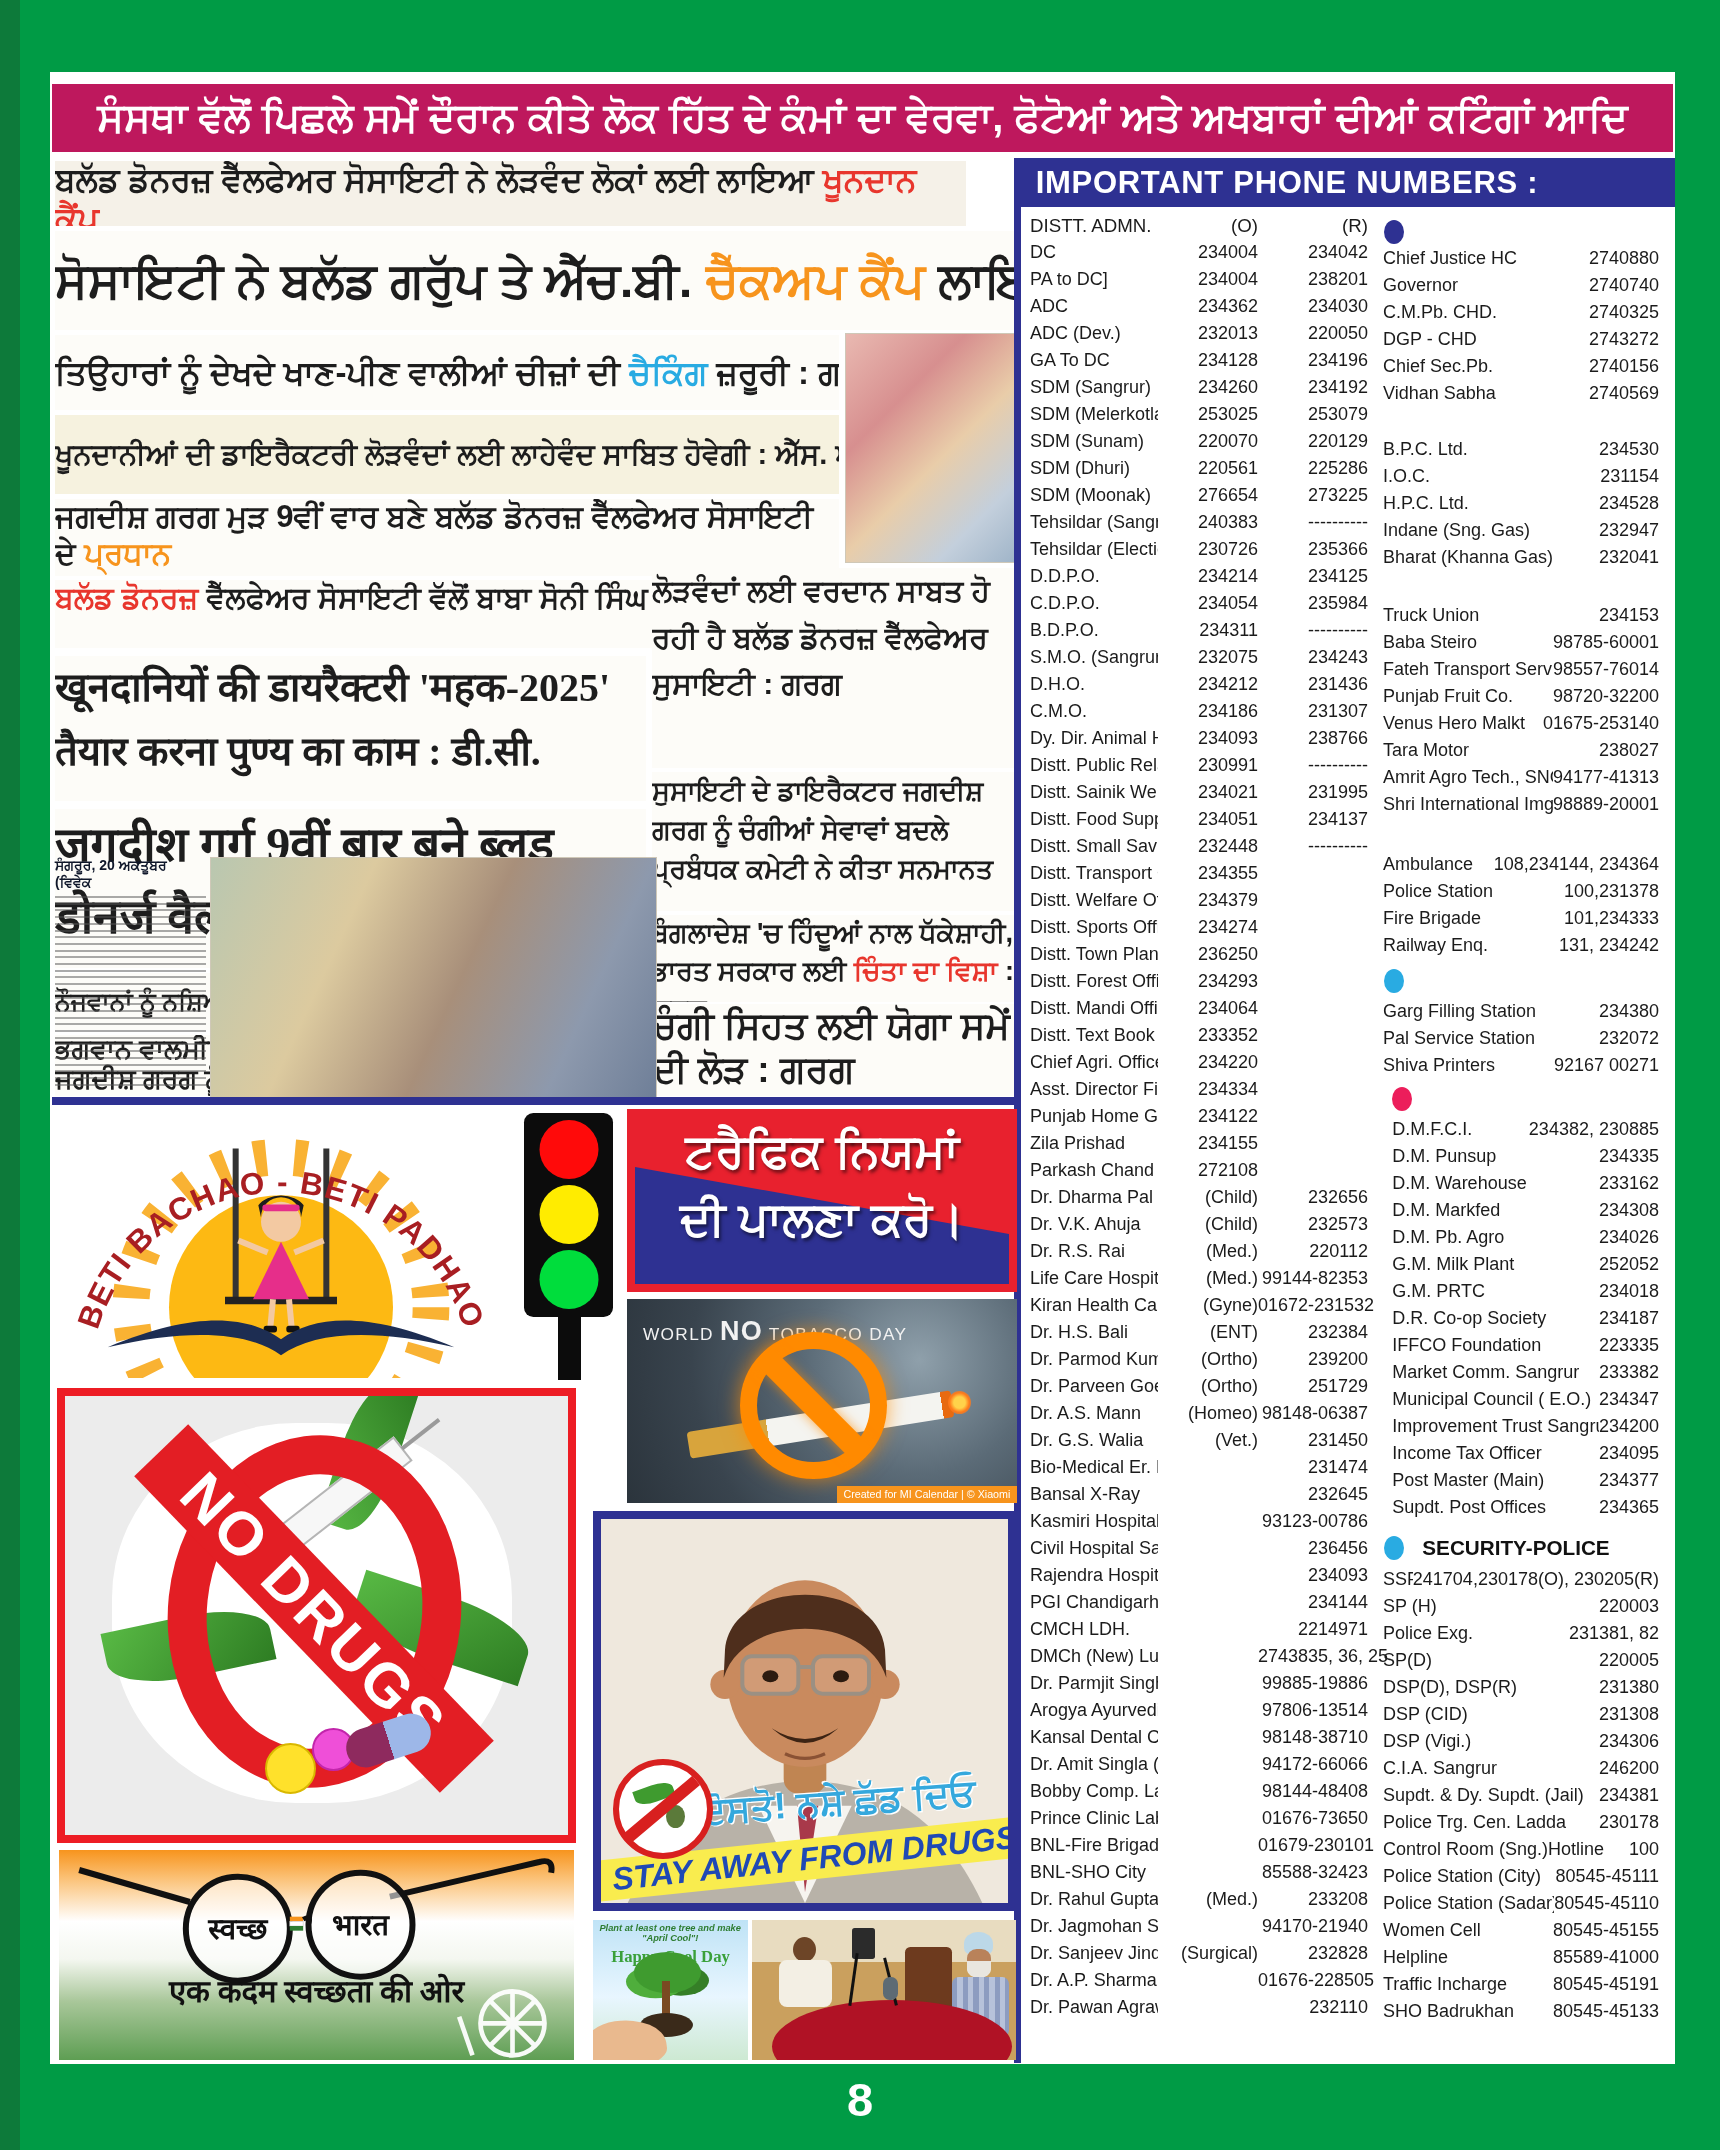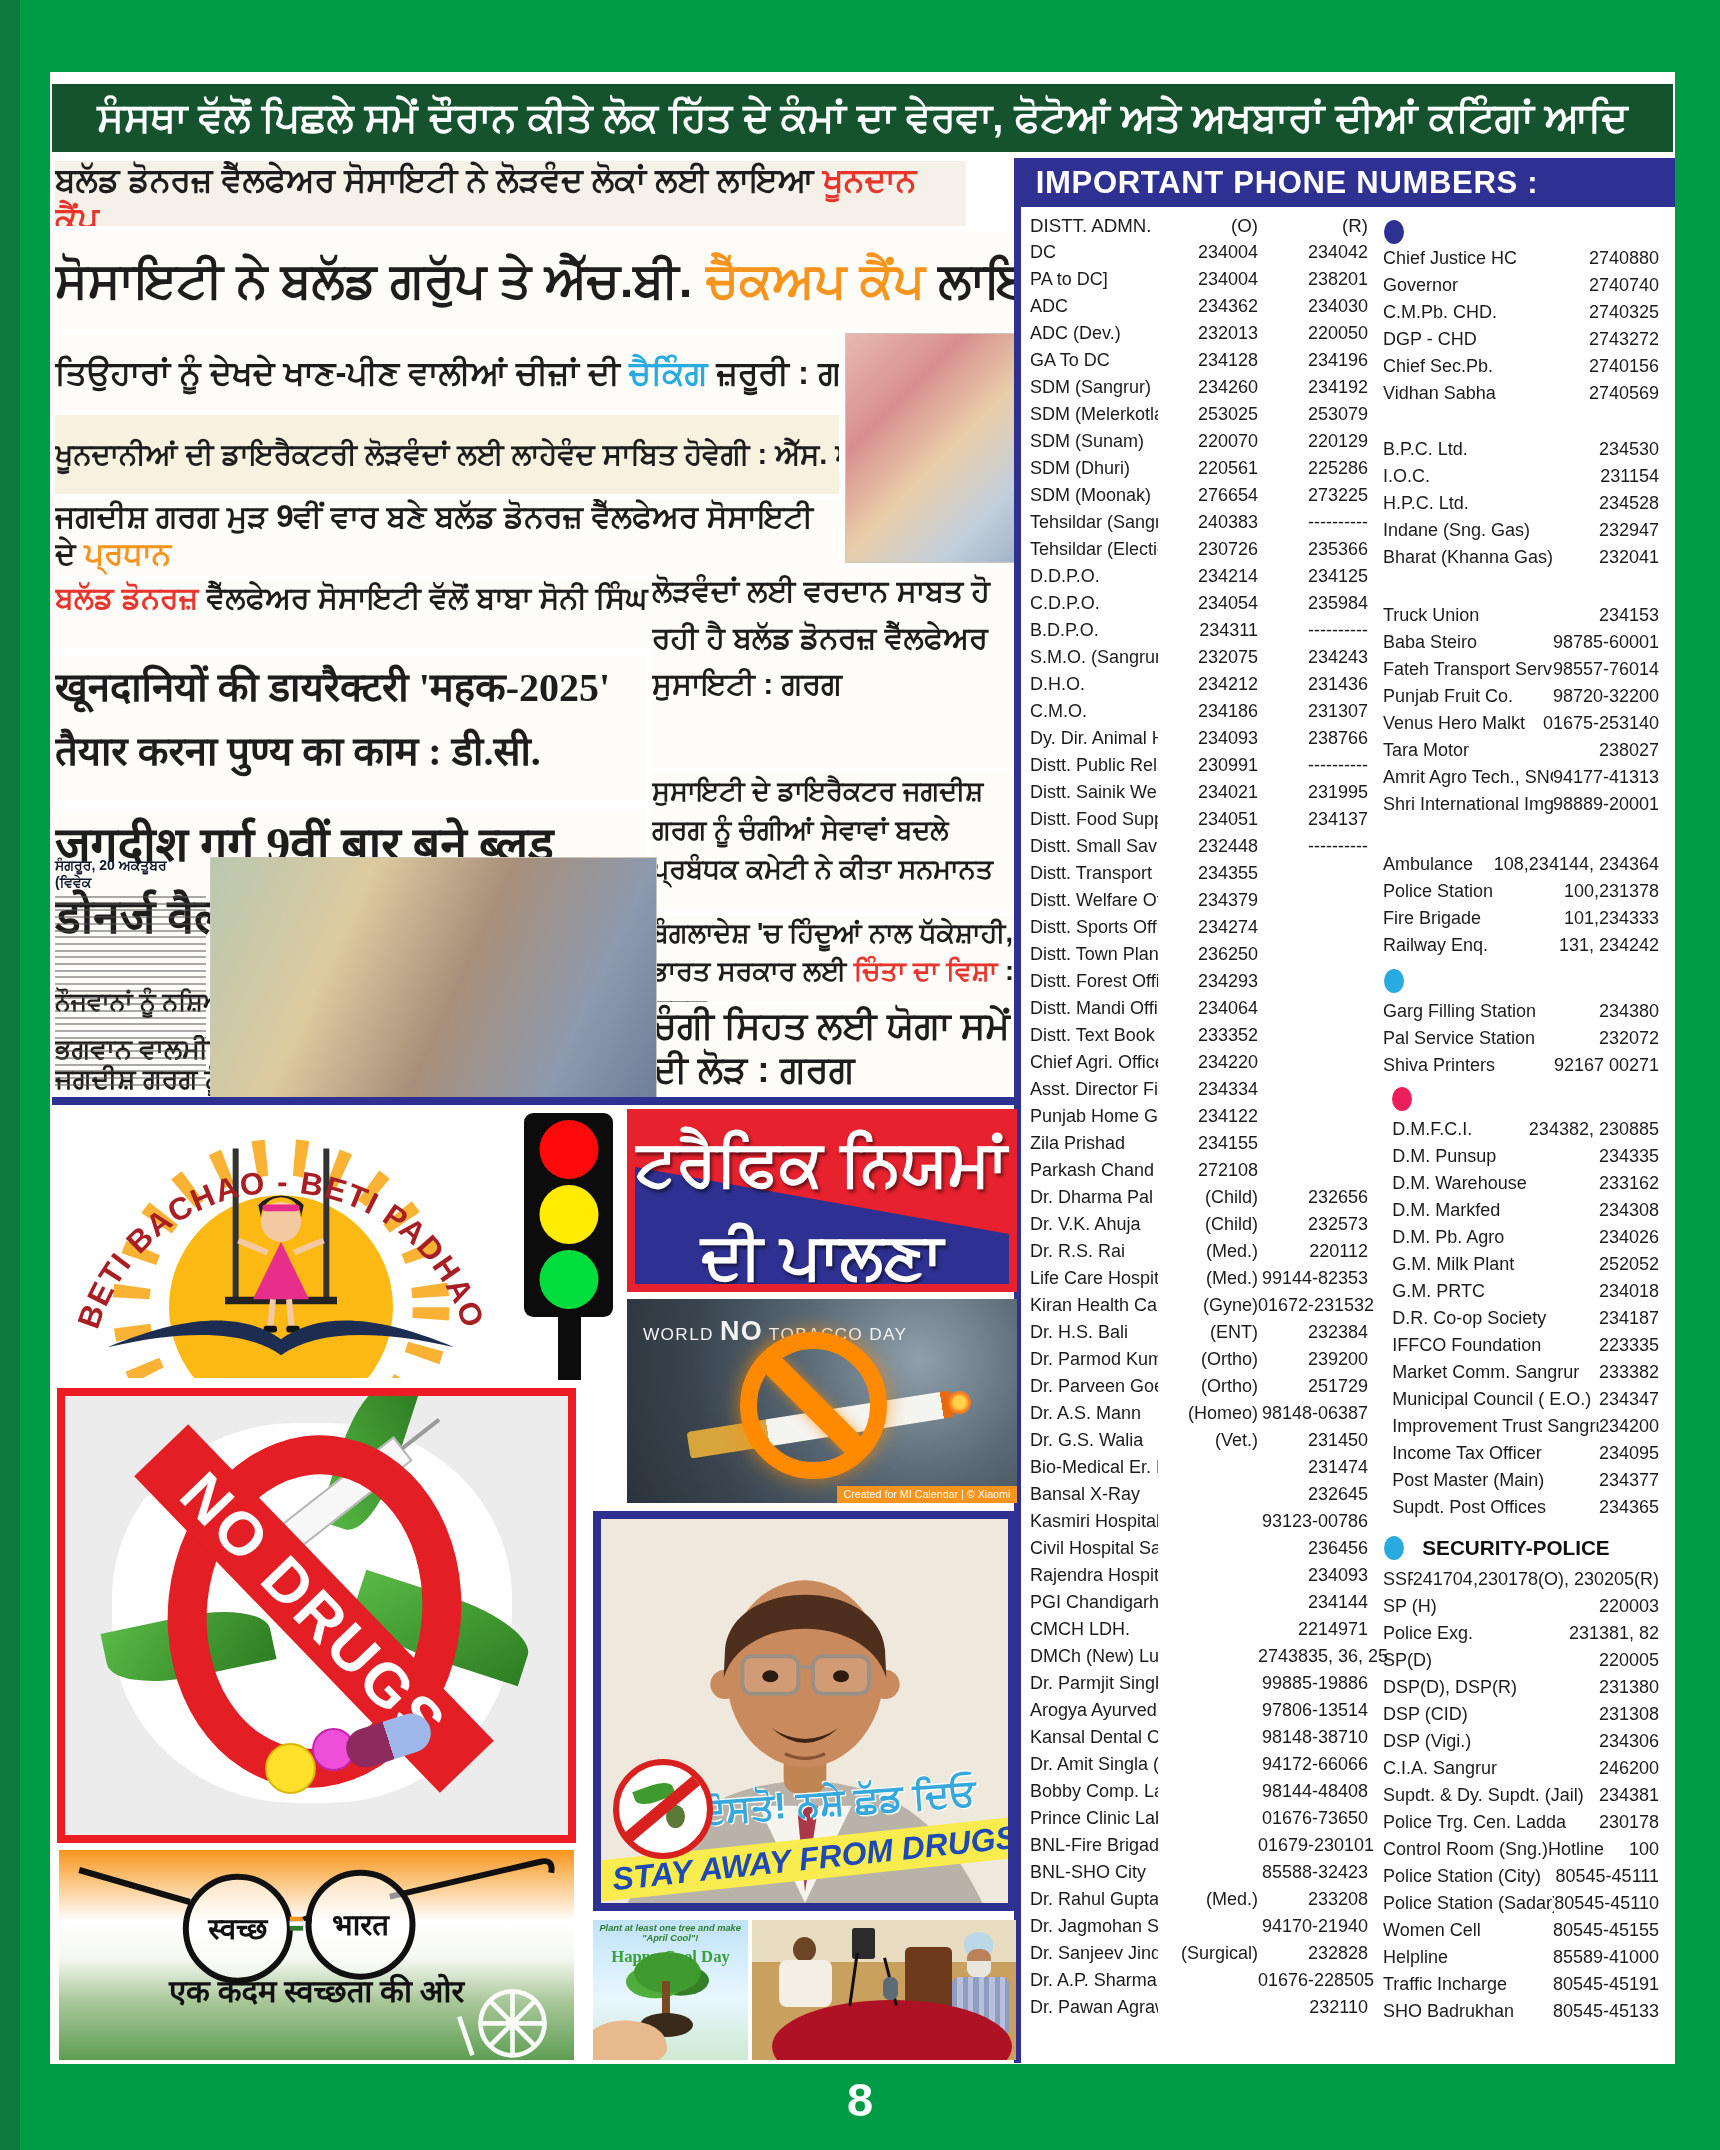--- a/index.html
+++ b/index.html
@@ -5,21 +5,21 @@
   html,body{margin:0;padding:0;background:#e5e5e5;}
   #page{position:relative;width:1720px;height:2151px;background:#009b45;overflow:hidden;
         font-family:"Liberation Sans",sans-serif;}
   .abs{position:absolute;}
 
   
   #strip-left{left:0;top:0;width:20px;height:2151px;background:#0d7a3a;}
   #sheet{left:50px;top:72px;width:1625px;height:1992px;background:#ffffff;}
 
   
-  #top-banner{left:52px;top:84px;width:1621px;height:68px;background:#14532d;
+  #top-banner{left:52px;top:84px;width:1621px;height:68px;background:#be185d;
               display:flex;align-items:center;justify-content:center;}
   #top-banner span{color:#fff;font-weight:bold;font-size:40px;white-space:nowrap;}
 
   
   .clip{position:absolute;font-weight:bold;color:#1d1d1d;background:#fdfcf8;
         line-height:1.18;overflow:hidden;}
   .clip .hl-red{color:#e8362d;} .clip .hl-orange{color:#f7941d;} .clip .hl-blue{color:#29abe2;}
   #c1{left:55px;top:161px;width:911px;height:65px;font-size:33px;background:#f5f1e8;}
   #c2{left:55px;top:231px;width:961px;height:99px;font-size:49px;line-height:99px;white-space:nowrap;}
   #c3{left:55px;top:335px;width:784px;height:75px;font-size:33px;line-height:75px;white-space:nowrap;}
@@ -84,21 +84,21 @@
   #tlight .lamp.red{top:6.7px;background:#ff0a0a;} 
   #tlight .lamp.yellow{top:72px;background:#ffec00;}
   #tlight .lamp.green{top:137px;background:#00dd3c;}
   #tlight .pole{position:absolute;left:39px;top:204px;width:23px;height:63px;background:#0c0c0c;}
 
   
   #tbanner{left:627px;top:1109px;width:390px;height:183px;background:#2e3192;border:8px solid #e8212e;
            box-sizing:border-box;overflow:hidden;}
   #tbanner .redpoly{position:absolute;left:0;top:0;width:100%;height:100%;background:#e8212e;
            clip-path:polygon(0 0,100% 0,100% 70%,0 30%);}
-  #tbanner .l{position:relative;color:#fff;font-weight:bold;font-size:64px;text-align:center;
+  #tbanner .l{position:relative;color:#fff;font-weight:bold;font-size:47px;text-align:center;
            line-height:1.45;text-shadow:2px 2.7px 3.3px rgba(0,0,0,.5);}
 
   
   #tobacco{left:627px;top:1299px;width:390px;height:204px;overflow:hidden;
      background:radial-gradient(circle at 75% 30%,#8fa0ab 0%,#5b6b77 35%,#39444e 70%,#2b343c 100%);}
   #tobacco .title{position:absolute;left:16px;top:17.3px;color:#f2f2f2;font-size:17.3px;letter-spacing:1.3px;}
   #tobacco .title .big{font-size:27px;font-weight:bold;}
   #tobacco .cig{position:absolute;left:60px;top:112px;width:267px;height:27px;transform:rotate(-9deg);
      background:linear-gradient(to right,#d8a43c 0 30%,#f4f4f0 30% 96%,#e86a10 96%);border-radius:4px;}
   #tobacco .ember{position:absolute;left:321px;top:92px;width:23px;height:23px;border-radius:50%;

